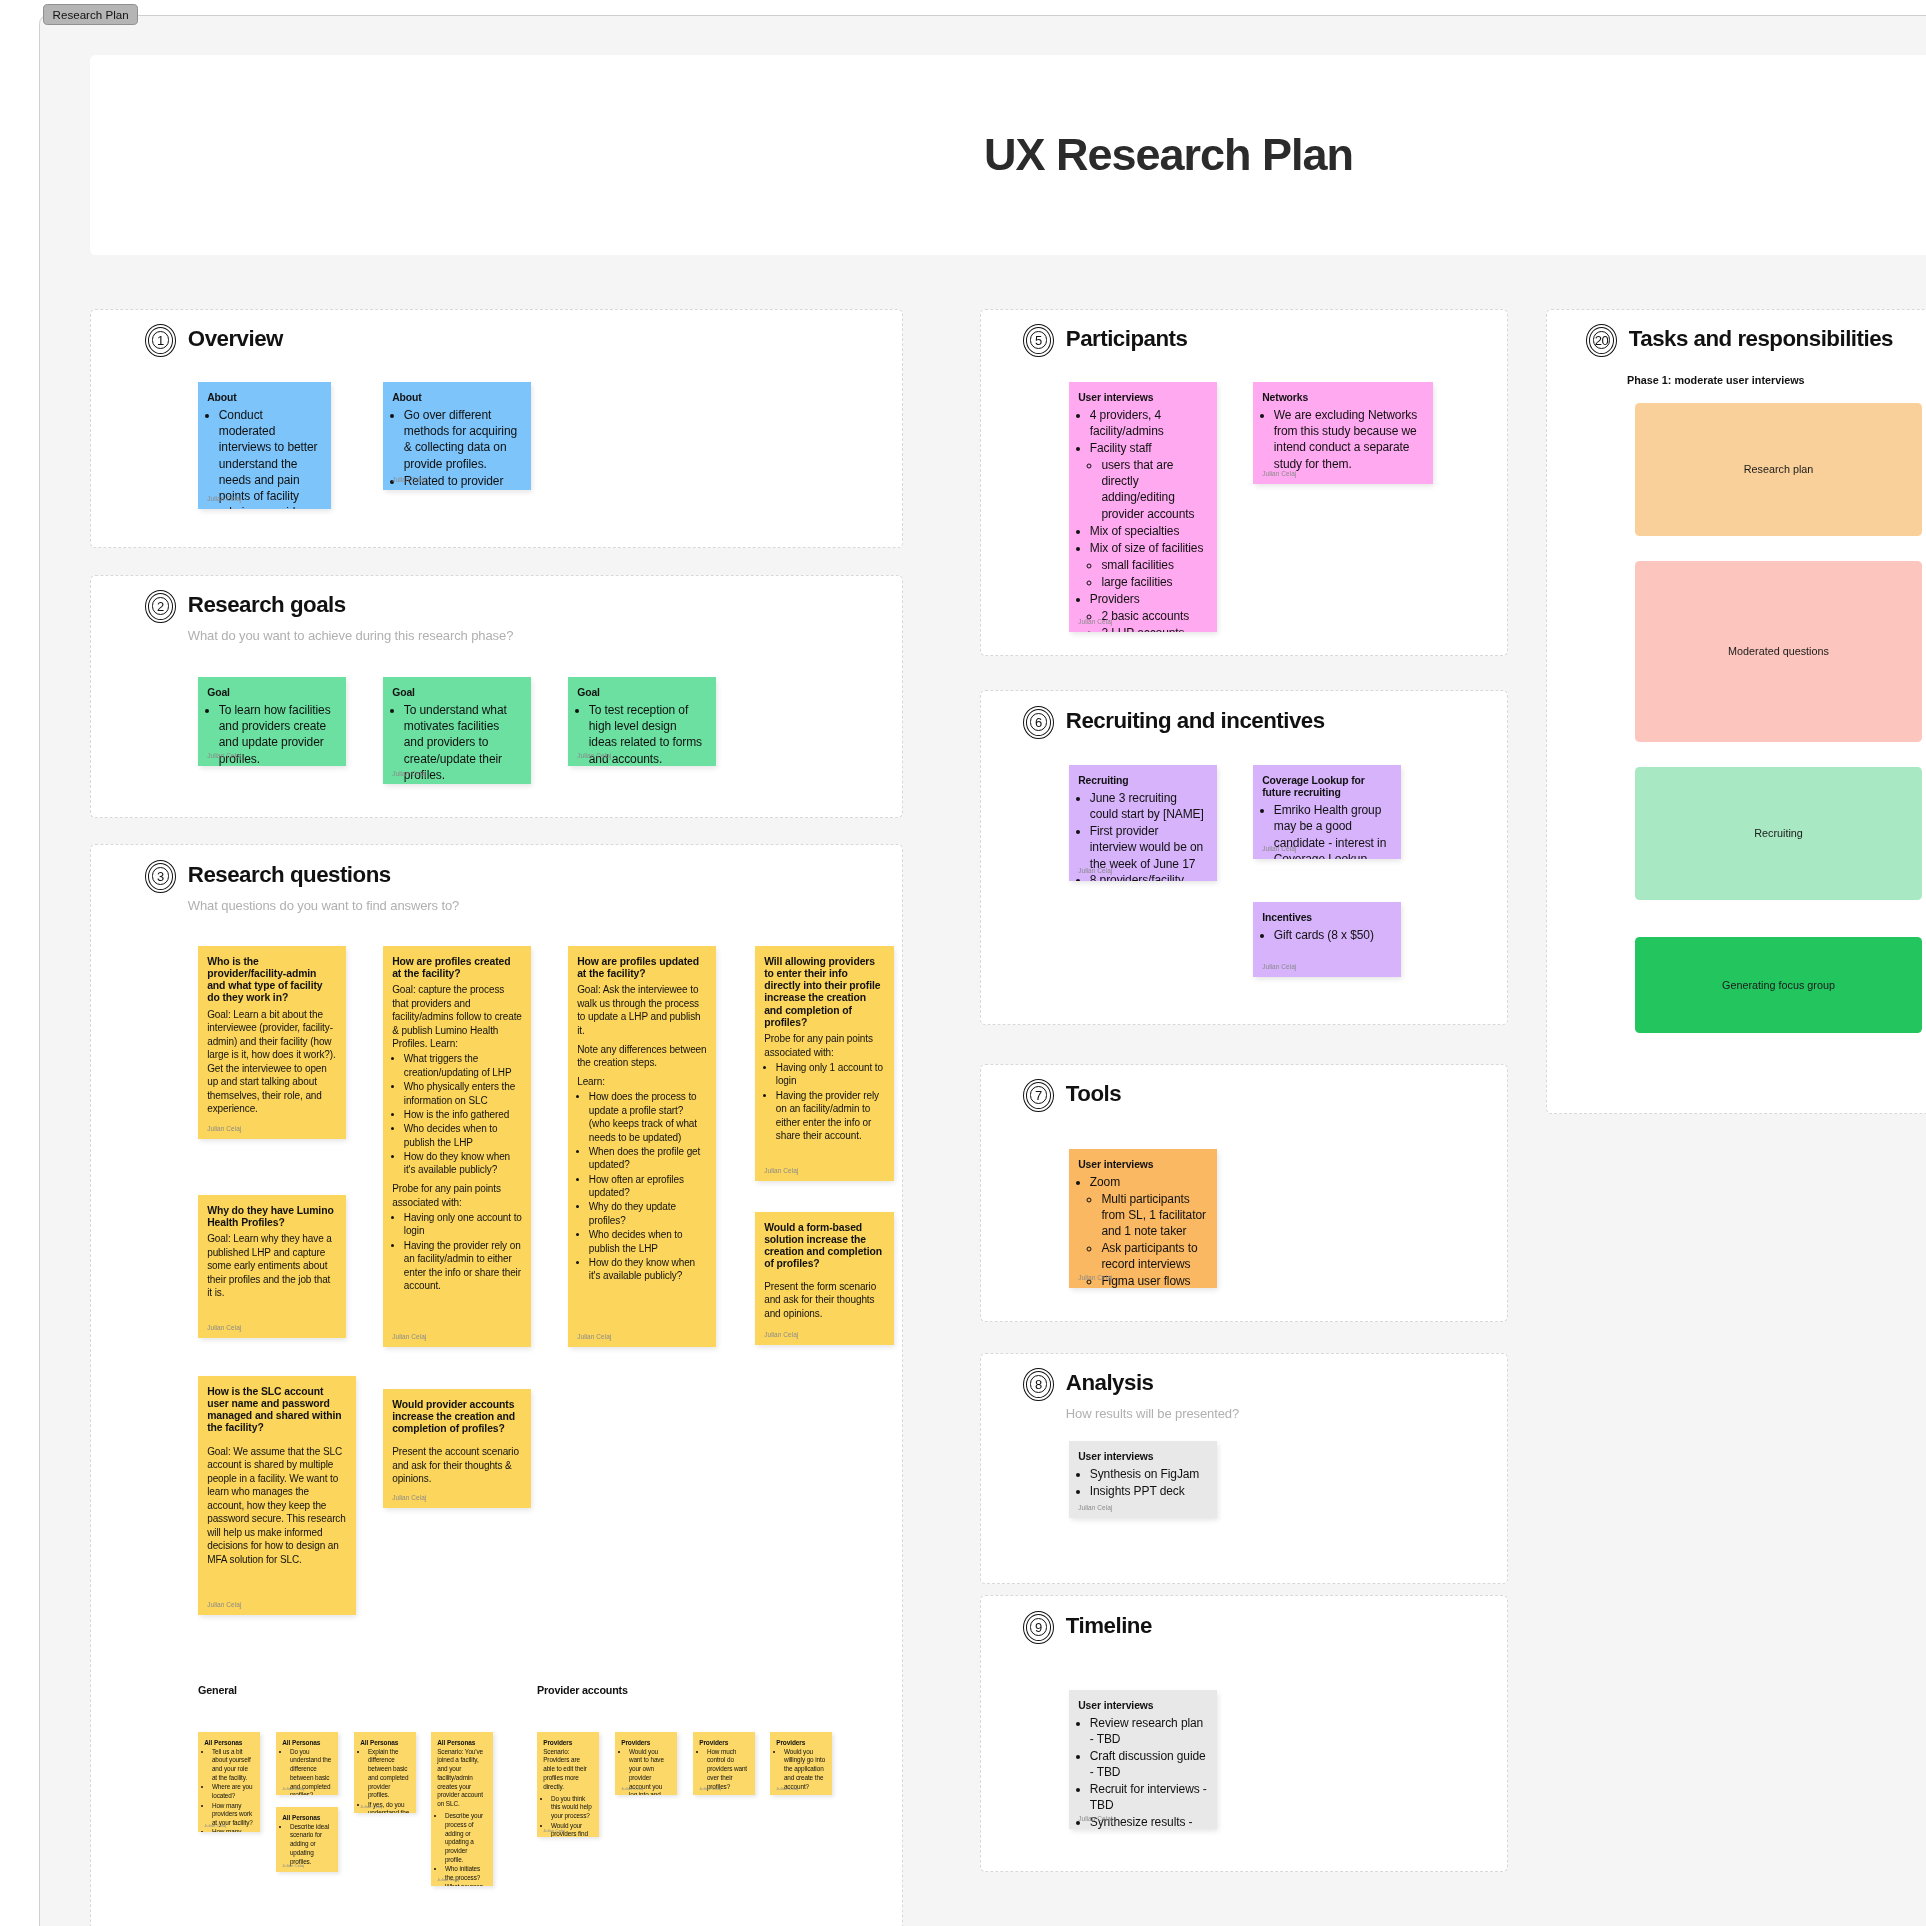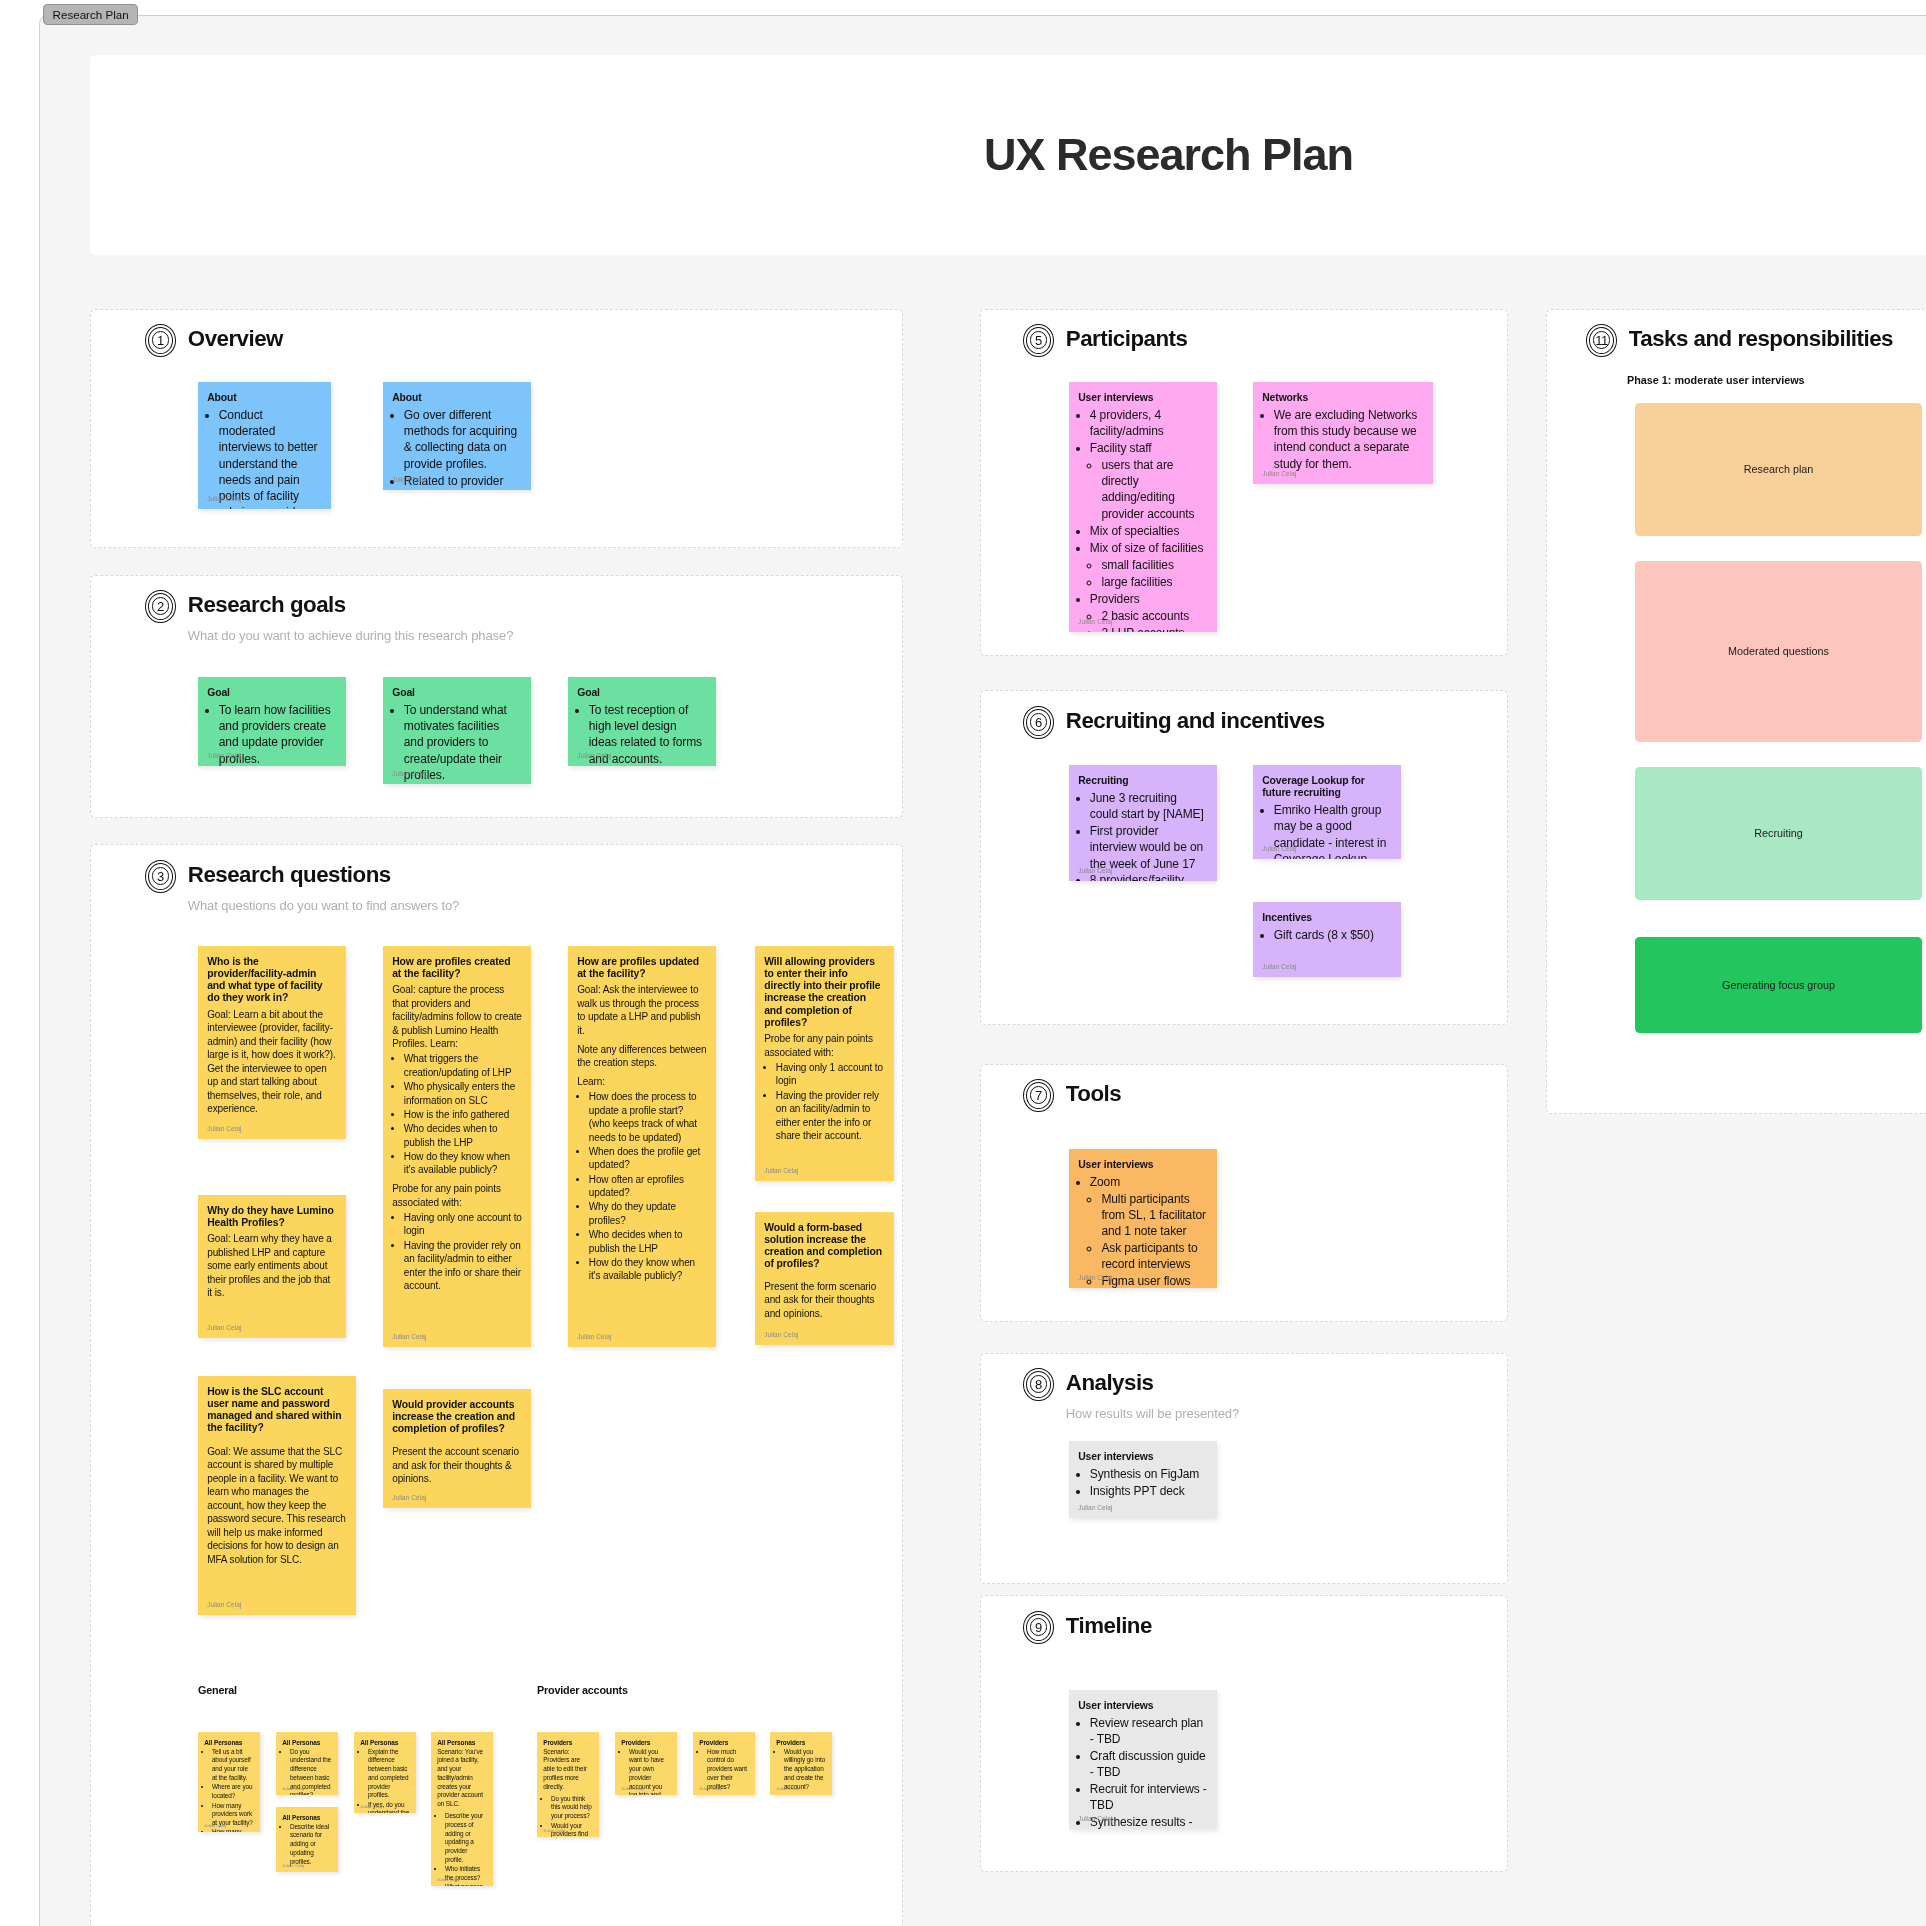--- a/index.html
+++ b/index.html
@@ -560,21 +560,21 @@
       </div>
     <div class="author">Julian Celaj</div>
   </div>
 
   <div class="frame" style="left:1506px; top:293px; width:709px; height:805px;"></div>
   <div class="sec-head" style="left:1545px; top:308px;">
     <div class="badge">
       <div class="r1"></div>
         <div class="r2"></div>
         <div class="r3"></div>
-      <div class="num">11</div>
+      <div class="num">20</div>
     </div>
     <div>
         <div class="sec-title">Tasks and responsibilities</div>
       </div>
   </div>
   <div class="phase-label" style="left:1587px; top:358px;">Phase 1: moderate user interviews</div>
 
   <div class="task-cell" style="left:1595px; top:387px; width:287px; height:133px; background:#fad09a;">
     <span>Research plan</span>
   </div>

